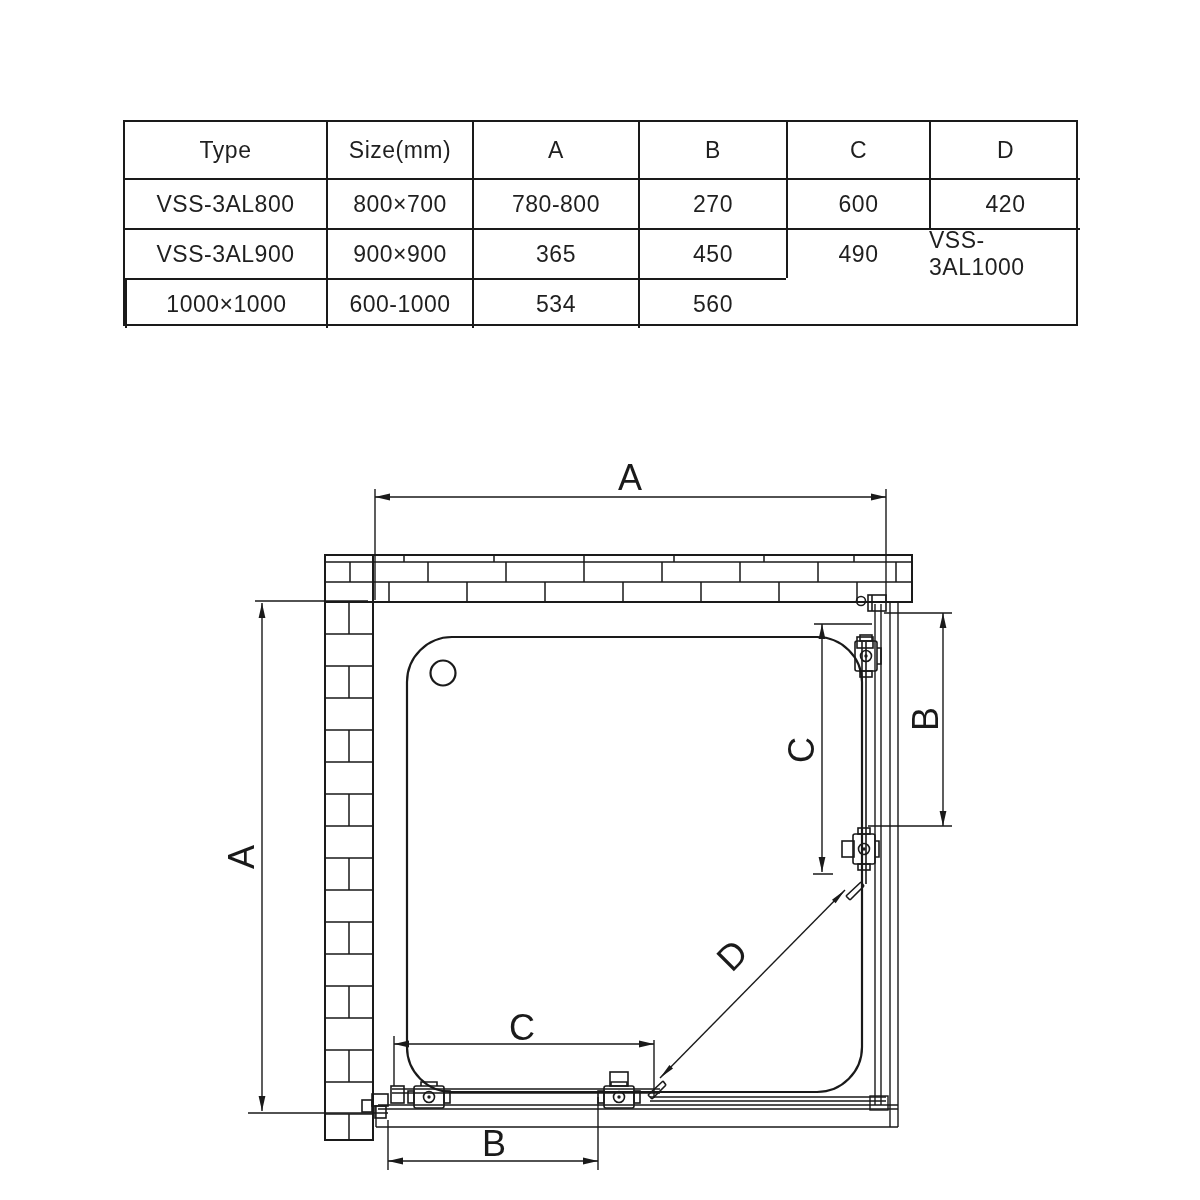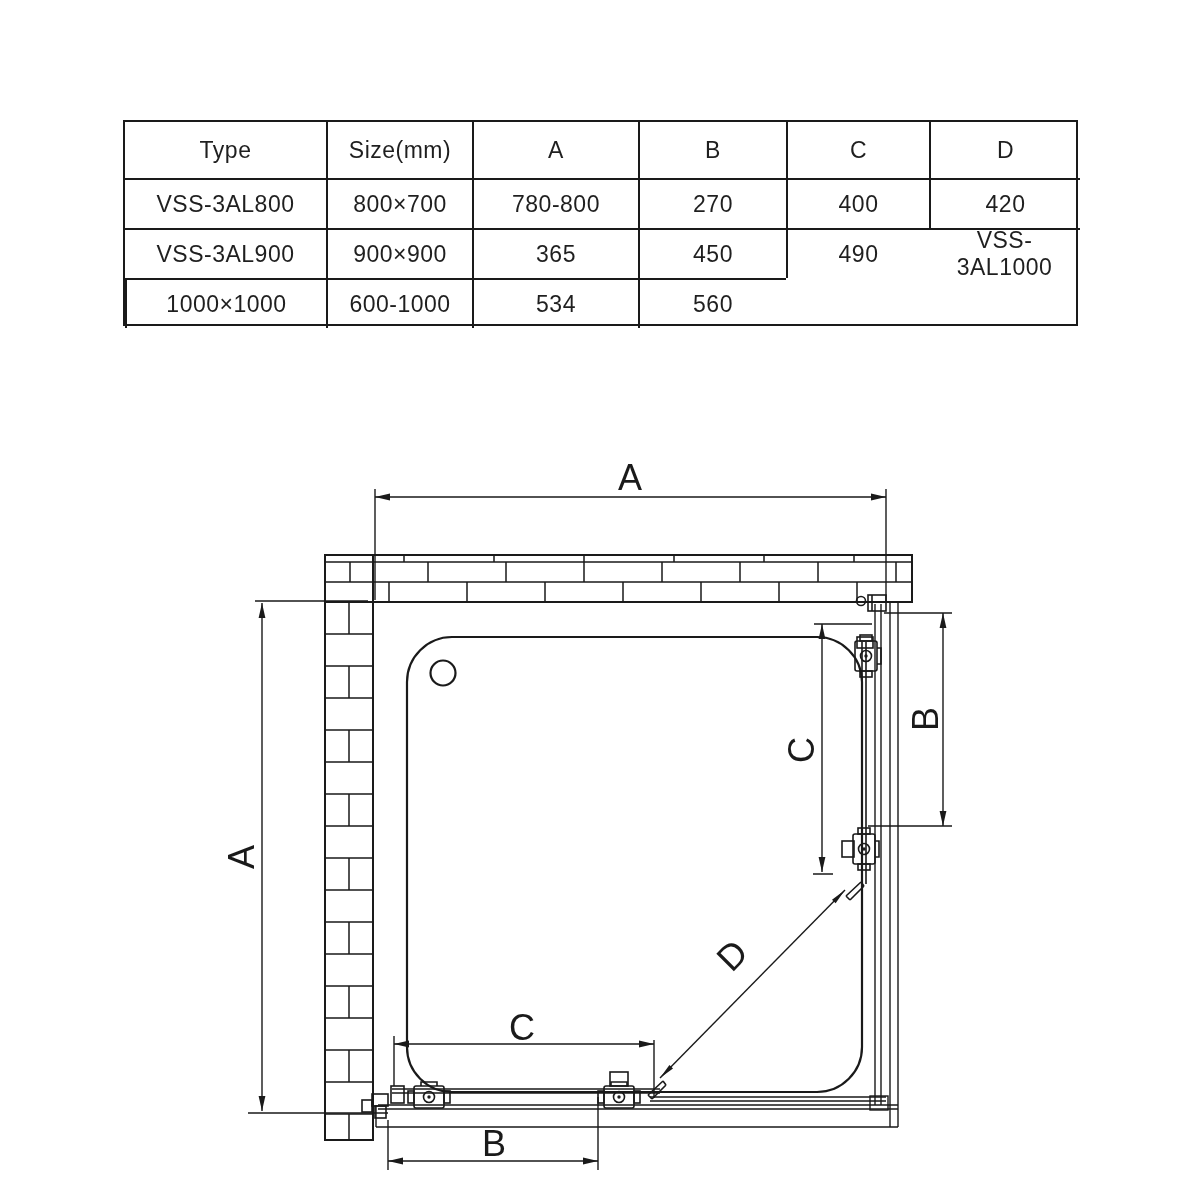--- a/index.html
+++ b/index.html
@@ -6,21 +6,21 @@
   #page{position:relative;width:1200px;height:1200px;background:#ffffff;overflow:hidden;
         font-family:"Liberation Sans",sans-serif;color:#1a1a1a;}
   
   #spec-table{position:absolute;left:123px;top:120px;width:955px;height:206px;
         display:grid;grid-template-columns:201px 146px 166px 148px 143px 151px;
         grid-template-rows:56px 50px 50px 50px;
         border:2px solid #1a1a1a;box-sizing:border-box;background:#fff;}
   #spec-table .cell{display:flex;align-items:center;justify-content:center;
         border-left:2px solid #1a1a1a;border-top:2px solid #1a1a1a;
         font-size:23px;letter-spacing:.5px;color:#1f1f1f;box-sizing:border-box;}
-  #spec-table .cell.c0{border-left:none;text-align:center;}
+  #spec-table .cell.c0{border-left:none;}
   #spec-table .cell.r0{border-top:none;}
   
   #drawing{position:absolute;left:0;top:0;width:1200px;height:1200px;}
   svg text{font-family:"Liberation Sans",sans-serif;fill:#1a1a1a;}
   .dimtxt{font-size:36px;}
 </style>
 </head>
 <body>
 
 <div id="page">
@@ -30,21 +30,21 @@
     <div class="cell r0">Size(mm)</div>
     <div class="cell r0">A</div>
     <div class="cell r0">B</div>
     <div class="cell r0">C</div>
     <div class="cell r0">D</div>
 
     <div class="cell c0">VSS-3AL800</div>
     <div class="cell">800×700</div>
     <div class="cell">780-800</div>
     <div class="cell">270</div>
-    <div class="cell">400</div>
+    <div class="cell">600</div>
     <div class="cell">420</div>
 
     <div class="cell c0">VSS-3AL900</div>
     <div class="cell">900×900</div>
     <div class="cell">365</div>
     <div class="cell">450</div>
     <div class="cell">490</div>
 
     <div class="cell c0">VSS-3AL1000</div>
     <div class="cell">1000×1000</div>

